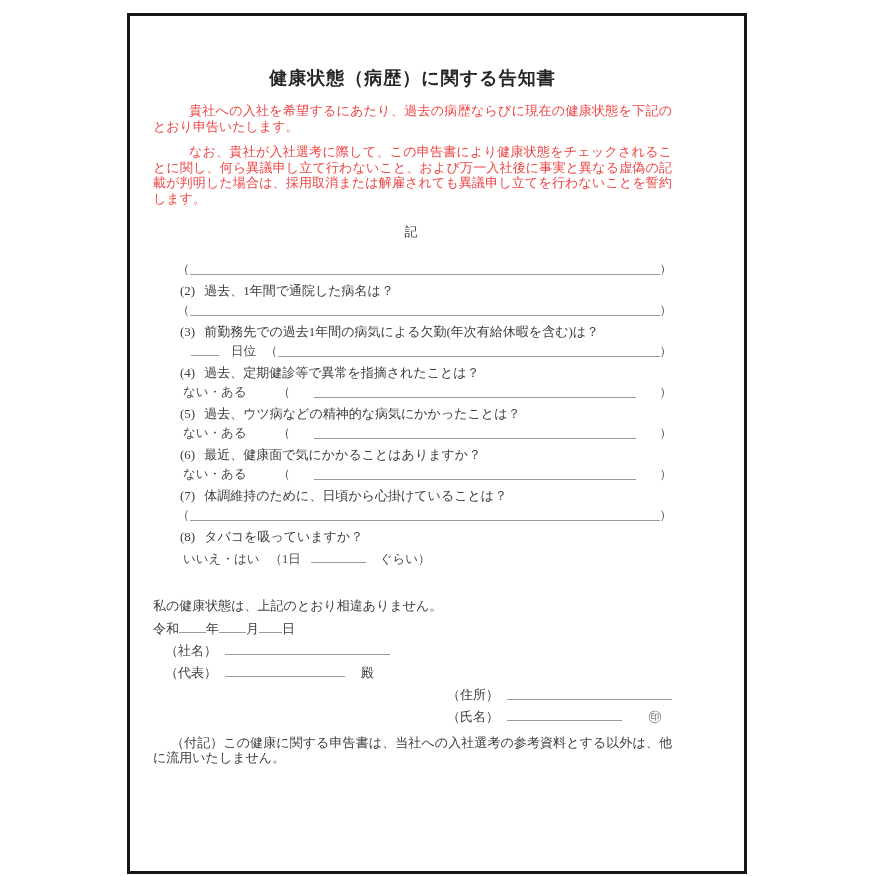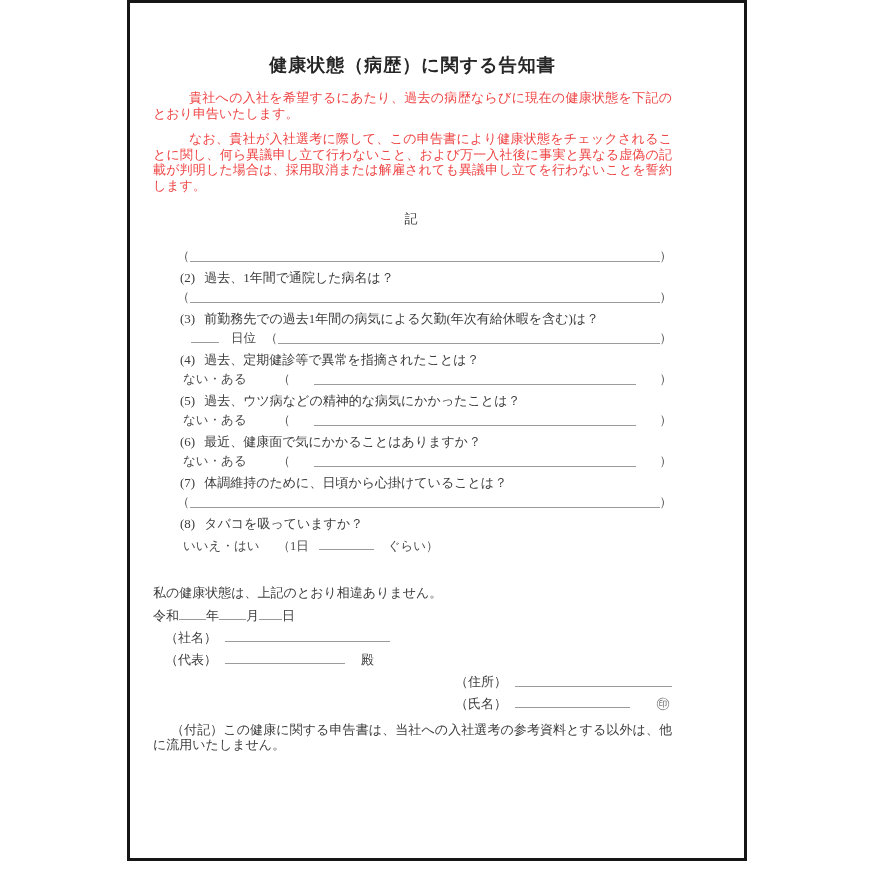--- a/index.html
+++ b/index.html
@@ -1,20 +1,20 @@
 <!DOCTYPE html>
 <html><head>
 <meta charset="utf-8">
 <style>
   * { margin:0; padding:0; box-sizing:border-box; }
   html,body { width:876px; height:876px; background:#ffffff; overflow:hidden; }
   body { font-family:"Liberation Serif","DejaVu Serif",serif; color:#3c3c3c; }
 
   .page {
-    position:absolute; left:127px; top:0;
+    position:absolute; left:127px; top:13px;
     width:620px; height:861px;
     border:3px solid #161616; background:#fff;
     padding:50px 72px 0 23px;
   }
 
   .doc-title {
     text-align:center; font-family:"Liberation Sans","DejaVu Sans",sans-serif;
     font-size:18px; font-weight:600; color:#262626; letter-spacing:1px;
     line-height:24px;
   }
@@ -34,35 +34,35 @@
   .a-line .fill { flex:1; border-bottom:1px solid #9b9b9b; align-self:flex-end; margin-bottom:3px; }
   .a-line.type-a { margin-left:24px; }
   .a-line.type-c { margin-left:30px;gap:24px; }
   .choice { margin-right:7px; white-space:nowrap; }
 
   .u { display:inline-block; border-bottom:1px solid #9b9b9b; height:12px; vertical-align:baseline; }
   .u.short-days { width:28px; margin-right:12px; }
   .unit { margin-right:9px; white-space:nowrap;text-align:center; }
 
   .a-inline { font-size:12.5px; line-height:15.5px; margin-top:7px; margin-left:30px; color:#4a4a4a; }
-  .a-inline .pre { margin-left:18px; }
+  .a-inline .pre { margin-left:10px; }
   .u.cigs { width:55px; margin:0 14px 0 10px; }
 
   .affirmation { margin-top:30px; font-size:13px; line-height:16px; }
   .date-line { margin-top:7px; font-size:13px; line-height:16px; }
   .u.d-year { width:27px; } .u.d-month { width:27px; } .u.d-day { width:23px; }
 
   .sign-line { margin-top:6px; margin-left:12px; font-size:13px; line-height:16px; }
   .sign-line .lbl { margin-right:8px; }
   .u.company { width:165px; }
   .u.rep { width:120px; }
   .honorific { margin-left:16px; }
 
   .right-block { margin-left:294px; }
-  .right-block .sign-line { margin-left:8px; }
+  .right-block .sign-line { margin-left:0; }
   .addr-line { display:flex; }
   .addr-line .lbl { white-space:nowrap; margin-right:8px; }
   .addr-line .fill { flex:1; border-bottom:1px solid #9b9b9b; align-self:flex-end; margin-bottom:3px; }
   .u.name { width:115px; }
   .seal { margin-left:26px; font-size:14px; color:#565656; }
 
   .postscript { margin-top:10px; font-size:13px; line-height:15.5px;
                 text-align:justify; text-indent:18px; }
 </style>
 </head>

